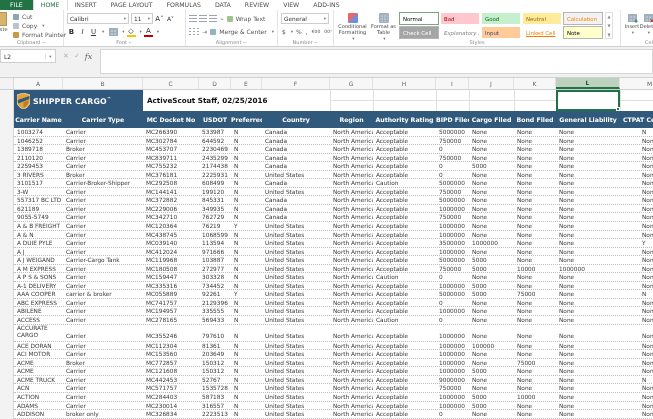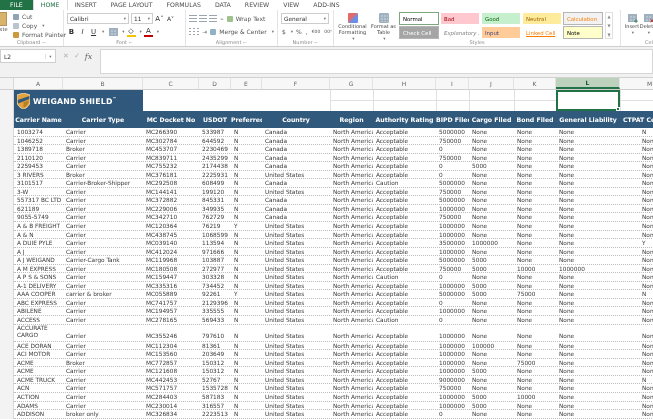--- a/index.html
+++ b/index.html
@@ -285,21 +285,24 @@
         <div class="vline" style="left:422px"></div>
           <div class="vline" style="left:455px"></div>
         <div class="vline" style="left:500px"></div>
           <div class="vline" style="left:606px"></div>
         <div class="logoband">
           <svg width="13" height="16" viewBox="0 0 13 16">
             <path d="M6.5 0 L13 2 V8 C13 12.5 9.8 15 6.5 16 C3.2 15 0 12.5 0 8 V2 Z" fill="#e3a23c" stroke="#f5e2b8" stroke-width="0.8"></path>
             <path d="M0.8 7 L12.4 3 L12.4 6 L1.2 10.5 Z" fill="#2f587c"></path>
             <path d="M6.5 9 L12 7.5 C11 12 8.5 13.8 6.5 14.8 Z" fill="#b97f23"></path>
           </svg>
-          <span class="logotext"><span>WEIGAND SHIELD</span><sup>™</sup></span>
+          <span class="logotext"><span>SHIPPER CARGO</span><sup>™</sup></span>
+        </div>
+        <div class="titlecell">
+          <span class="titletext">ActiveScout Staff, 02/25/2016</span>
         </div>
         <div class="selbox">
           <span class="handle"></span>
         </div>
       </div>
 
       <div class="thead" id="thead">
           <div class="th" style="width: 49px;">Carrier Name</div>
           <div class="th" style="width: 80px;">Carrier Type</div>
           <div class="th" style="width: 56px;">MC Docket No</div>

